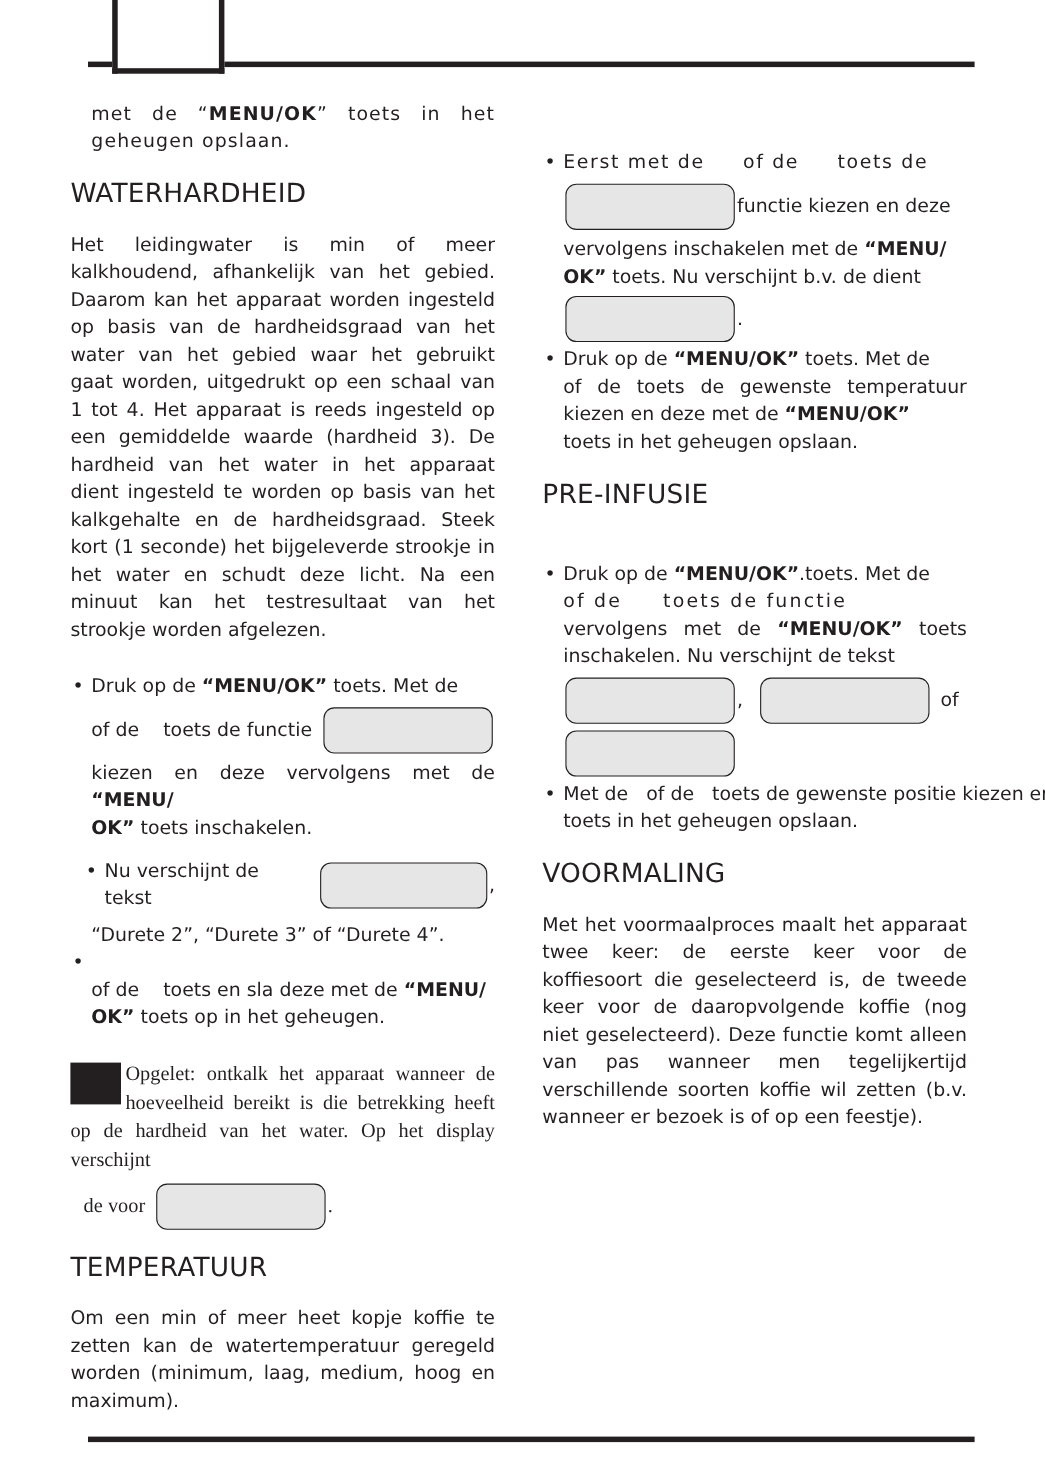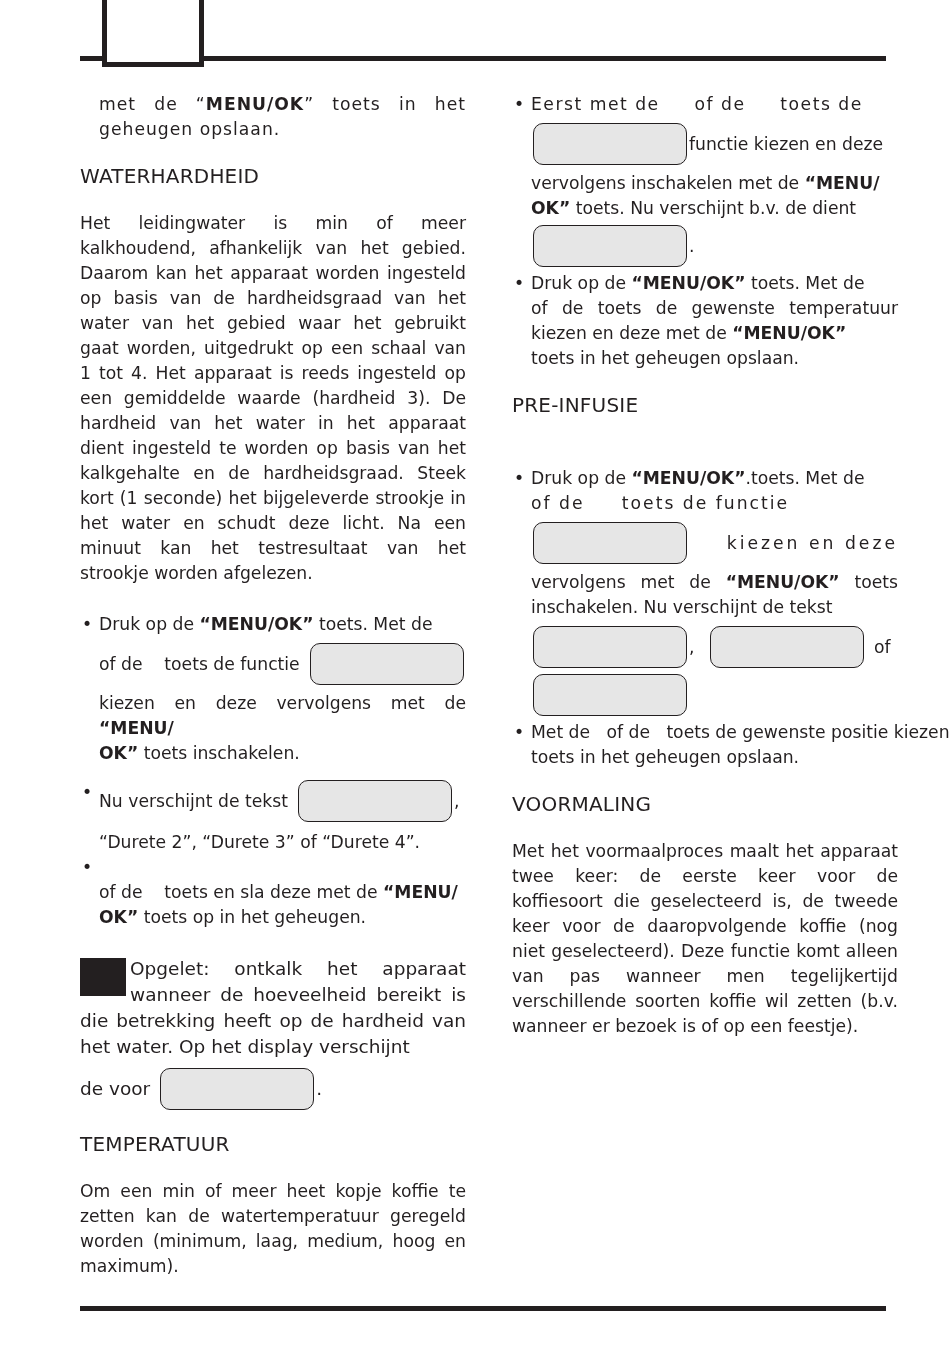--- a/index.html
+++ b/index.html
@@ -2,32 +2,32 @@
 <html><head>
 <meta charset="utf-8">
 <style>
   html, body { margin:0; padding:0; background:#ffffff; }
   body { width:950px; height:1346px; position:relative; overflow:hidden;
          font-family:"DejaVu Sans", sans-serif; color:#231f20; }
   .topline { position:absolute; left:80px; top:56px; width:806px; height:5px; background:#231f20; }
   .tab-box { position:absolute; left:102px; top:-6px; width:92px; height:68px; border:5px solid #231f20; border-top:none; background:#fff; }
   .botline { position:absolute; left:80px; top:1306px; width:806px; height:5px; background:#231f20; }
   .col { position:absolute; top:92px; width:386px; font-size:17.2px; line-height:25px; }
-  .col.left { left:80px; }
-  .col.right { left:512px; }
+  .col.left { left:64px; }
+  .col.right { left:493px;margin-top:44px; }
   p { margin:0; text-align:justify; }
-  .h { font-size:20px; margin:0; letter-spacing:0.2px; }
+  .h { font-size:24px; margin:0; letter-spacing:0.2px; }
   .b { font-weight:bold; }
   .ind { padding-left:19px; }
   .bul { position:relative; padding-left:19px; }
   .bul:before { content:"•"; position:absolute; left:2px; top:0; }
   .lcd { display:inline-block; width:152px; height:40px; border:1.5px solid #231f20; border-radius:10px; background:#e6e6e6; vertical-align:middle; margin:0 2px; }
-  .row { display:flex; align-items:center; }
+  .row { display:flex; align-items:center;margin-left:12px; }
   .warnbox { display:inline-block; width:46px; height:38px; background:#231f20; float:left; margin:2px 4px 0 0; }
-  .warn { font-size:18.5px; line-height:26px; }
+  .warn { font-size:18.5px; line-height:26px;font-family:Liberation Serif, serif; }
 </style>
 </head>
 <body>
 
 <div class="topline"></div>
 <div class="tab-box"></div>
 
 <div class="col left">
   <p class="ind" style="letter-spacing:1px"><span>met de “</span><span class="b">MENU/OK</span><span>” toets in het geheugen opslaan.</span></p>
 
@@ -82,24 +82,20 @@
       <span>.</span>
     </div>
   <p class="bul"><span>Druk op de </span><span class="b">“MENU/OK”</span><span> toets. Met de</span><br><span>of de    toets de gewenste temperatuur kiezen en deze met de </span><span class="b">“MENU/OK”</span><br><span>toets in het geheugen opslaan.</span></p>
 
   <div style="height:22px"></div>
   <p class="h">PRE-INFUSIE</p>
   <div style="height:22px"></div>
 
   <div style="height:26px"></div>
   <p class="bul"><span>Druk op de </span><span class="b">“MENU/OK”</span><span>.toets. Met de</span><br><span style="white-space:pre;letter-spacing:2px">of de     toets de functie</span></p>
-  <div class="row ind" style="margin:6px 0">
-      <span class="lcd"></span>
-      <span style="flex:1;text-align:right;letter-spacing:3px">kiezen en deze</span>
-    </div>
   <p class="ind"><span>vervolgens met de </span><span class="b">“MENU/OK”</span><span> toets inschakelen. Nu verschijnt de tekst</span></p>
   <div class="row ind" style="margin:6px 0">
       <span class="lcd"></span>
       <span>,</span>
       <span class="lcd" style="margin-left:16px"></span>
       <span style="flex:1;text-align:center">of</span>
     </div>
   <div class="row ind" style="margin:4px 0">
       <span class="lcd"></span>
       <span></span>

